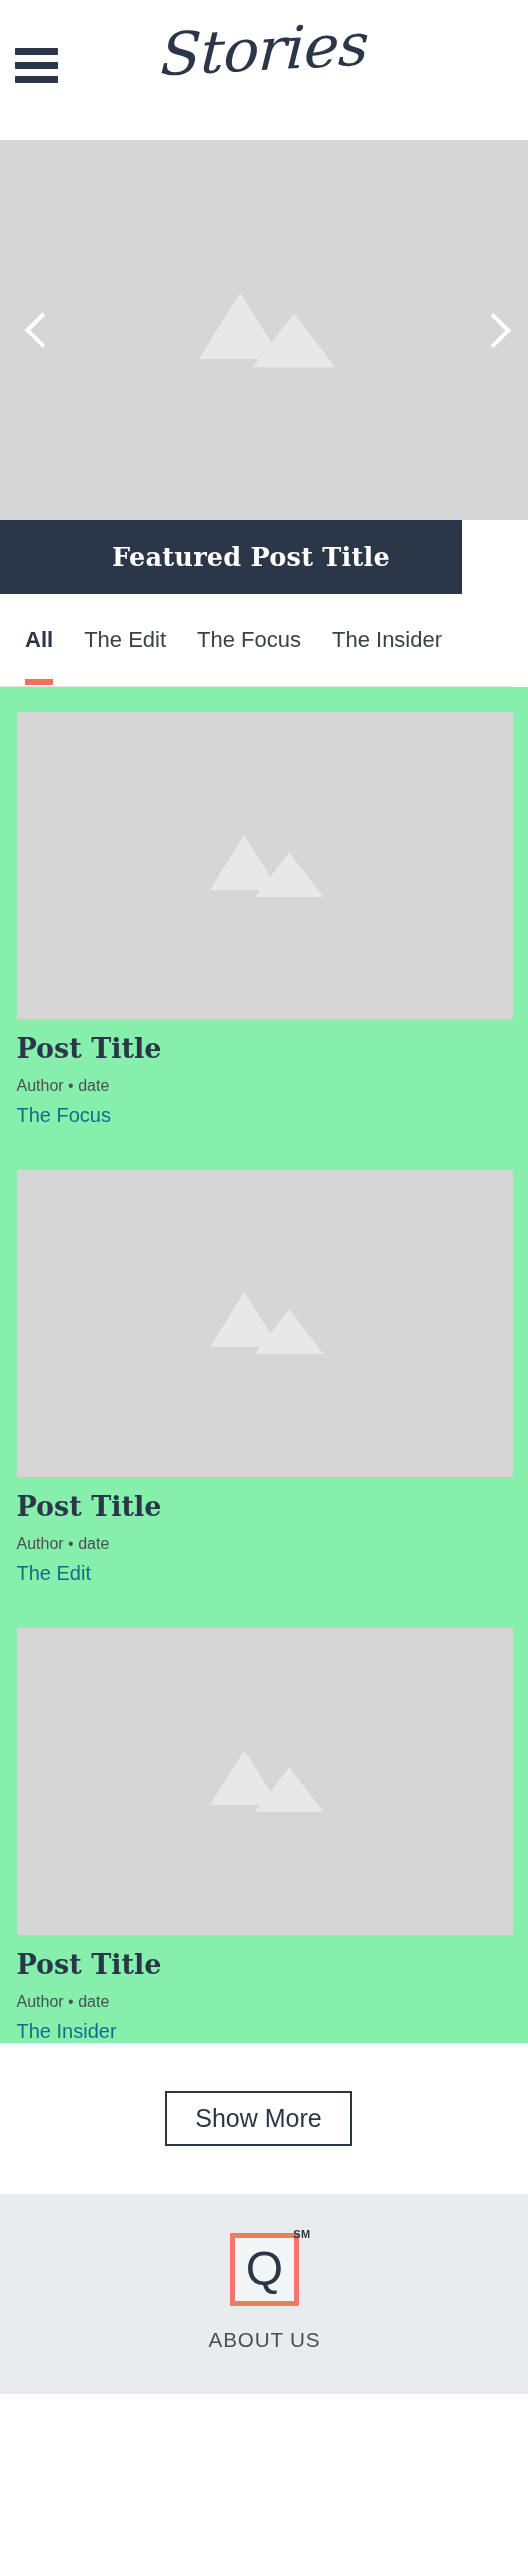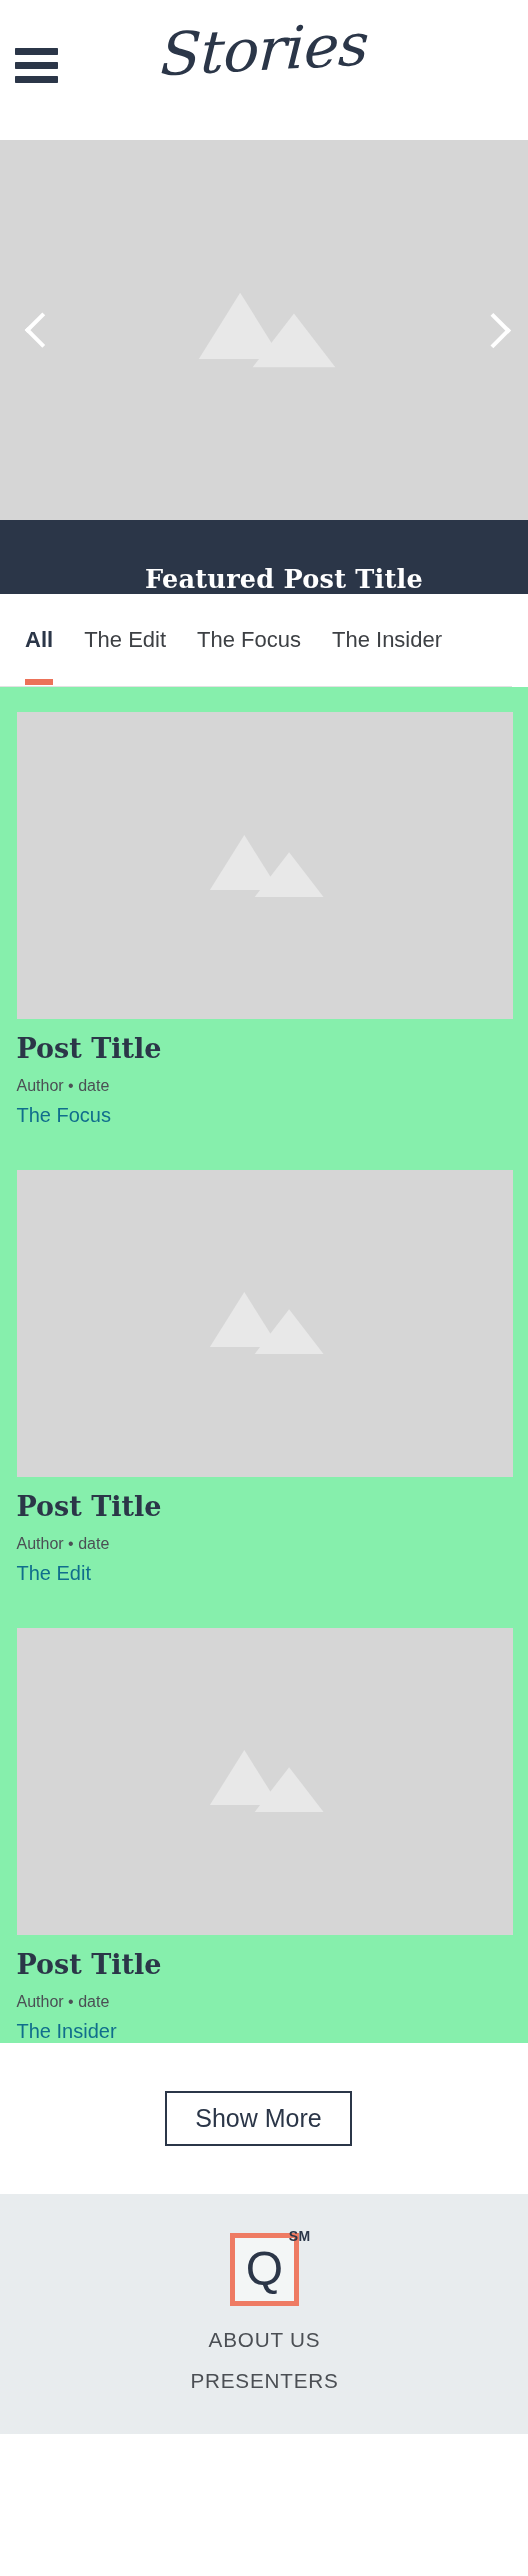--- a/index.html
+++ b/index.html
@@ -95,25 +95,25 @@
     height: 20.7px;
     border-top: 4.1px solid #ffffff;
     border-right: 4.1px solid #ffffff;
     top: 8.3px;
   }
   .chev.left::before { transform: rotate(-135deg); left: 4.1px; }
   .chev.right::before { transform: rotate(45deg); left: 0px; }
 
   
   .featured-bar {
-    width: 528px;
+    width: 462px;
     height: 74px;
     background: #2b3648;
     display: flex;
-    align-items: flex-end;
+    align-items: center;
     justify-content: center;
     padding-left: 40px;
   }
   .featured-title {
     font-family: "DejaVu Serif", serif;
     font-weight: 700;
     font-size: 25.6px;
     color: #ffffff;
     letter-spacing: 0.2px;
   }
@@ -252,21 +252,21 @@
     font-family: "Liberation Sans", sans-serif;
     font-size: 48px;
     font-weight: 400;
     color: #2b3648;
     line-height: 1;
   }
   .footer-logo-sm {
     position: absolute;
     right: -11.6px;
     top: -1.7px;
-    font-size: 14px;
+    font-size: 11px;
     font-weight: 700;
     color: #2b3648;
     letter-spacing: 0.4px;
   }
   .footer-links { list-style: none; }
   .footer-links li {
     font-size: 20.7px;
     letter-spacing: 0.8px;
     color: #4b4f54;
     margin-bottom: 16.5px;
@@ -356,16 +356,15 @@
 </div>
 
 <footer class="site-footer">
   <div class="footer-logo">
     <div class="footer-logo-box"></div>
     <div class="footer-logo-q">Q</div>
     <div class="footer-logo-sm">SM</div>
   </div>
   <ul class="footer-links">
     <li>ABOUT US</li>
-    <li>PRESENTERS</li>
   </ul>
 </footer>
 
 
 </body></html>

